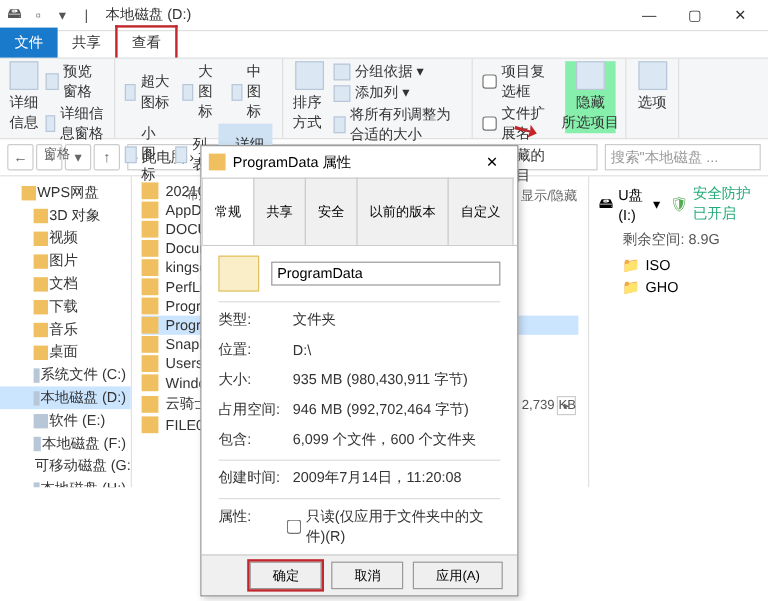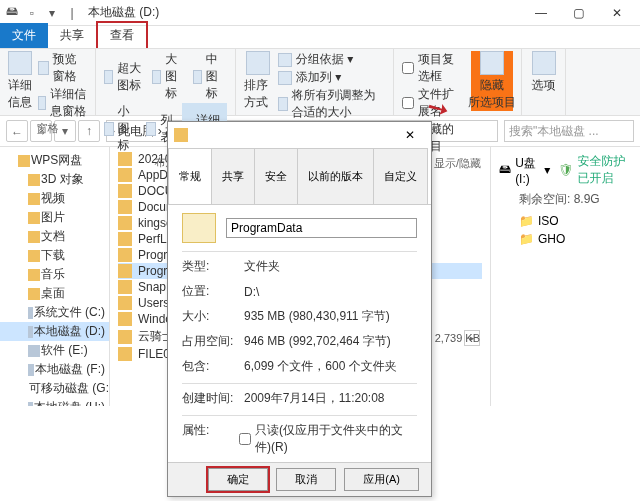--- a/index.html
+++ b/index.html
@@ -178,21 +178,21 @@
           </label>
         <label class="check">
             <input type="checkbox" style="">
             <span>文件扩展名</span>
           </label>
         <label class="check">
             <input type="checkbox" checked="" style="">
             <span>隐藏的项目</span>
           </label>
       </div>
-      <div class="rbtn" style="background:#f97316;">
+      <div class="rbtn" style="background:#86efac;">
           <div class="ic"></div>
           <span style="white-space:pre;text-align:center;">隐藏
 所选项目</span>
         </div>
     </div>
     <div class="glabel">显示/隐藏</div>
   </div>
   <div class="rgroup" style="width:44px;">
     <div class="gbody">
         <div class="rbtn">
@@ -348,20 +348,21 @@
       </div>
   </div>
 </div>
 
 <div class="scrollbtn">▸</div>
 <div class="kb">2,739 KB</div>
 
 <div class="dialog">
   <div class="dtitle">
     <div class="ic"></div>
+    <span>ProgramData 属性</span>
     <span class="x">✕</span>
   </div>
   <div class="dtabs">
     <div class="dt active">常规</div>
     <div class="dt">共享</div>
     <div class="dt">安全</div>
     <div class="dt">以前的版本</div>
     <div class="dt">自定义</div>
   </div>
   <div class="dbody">

